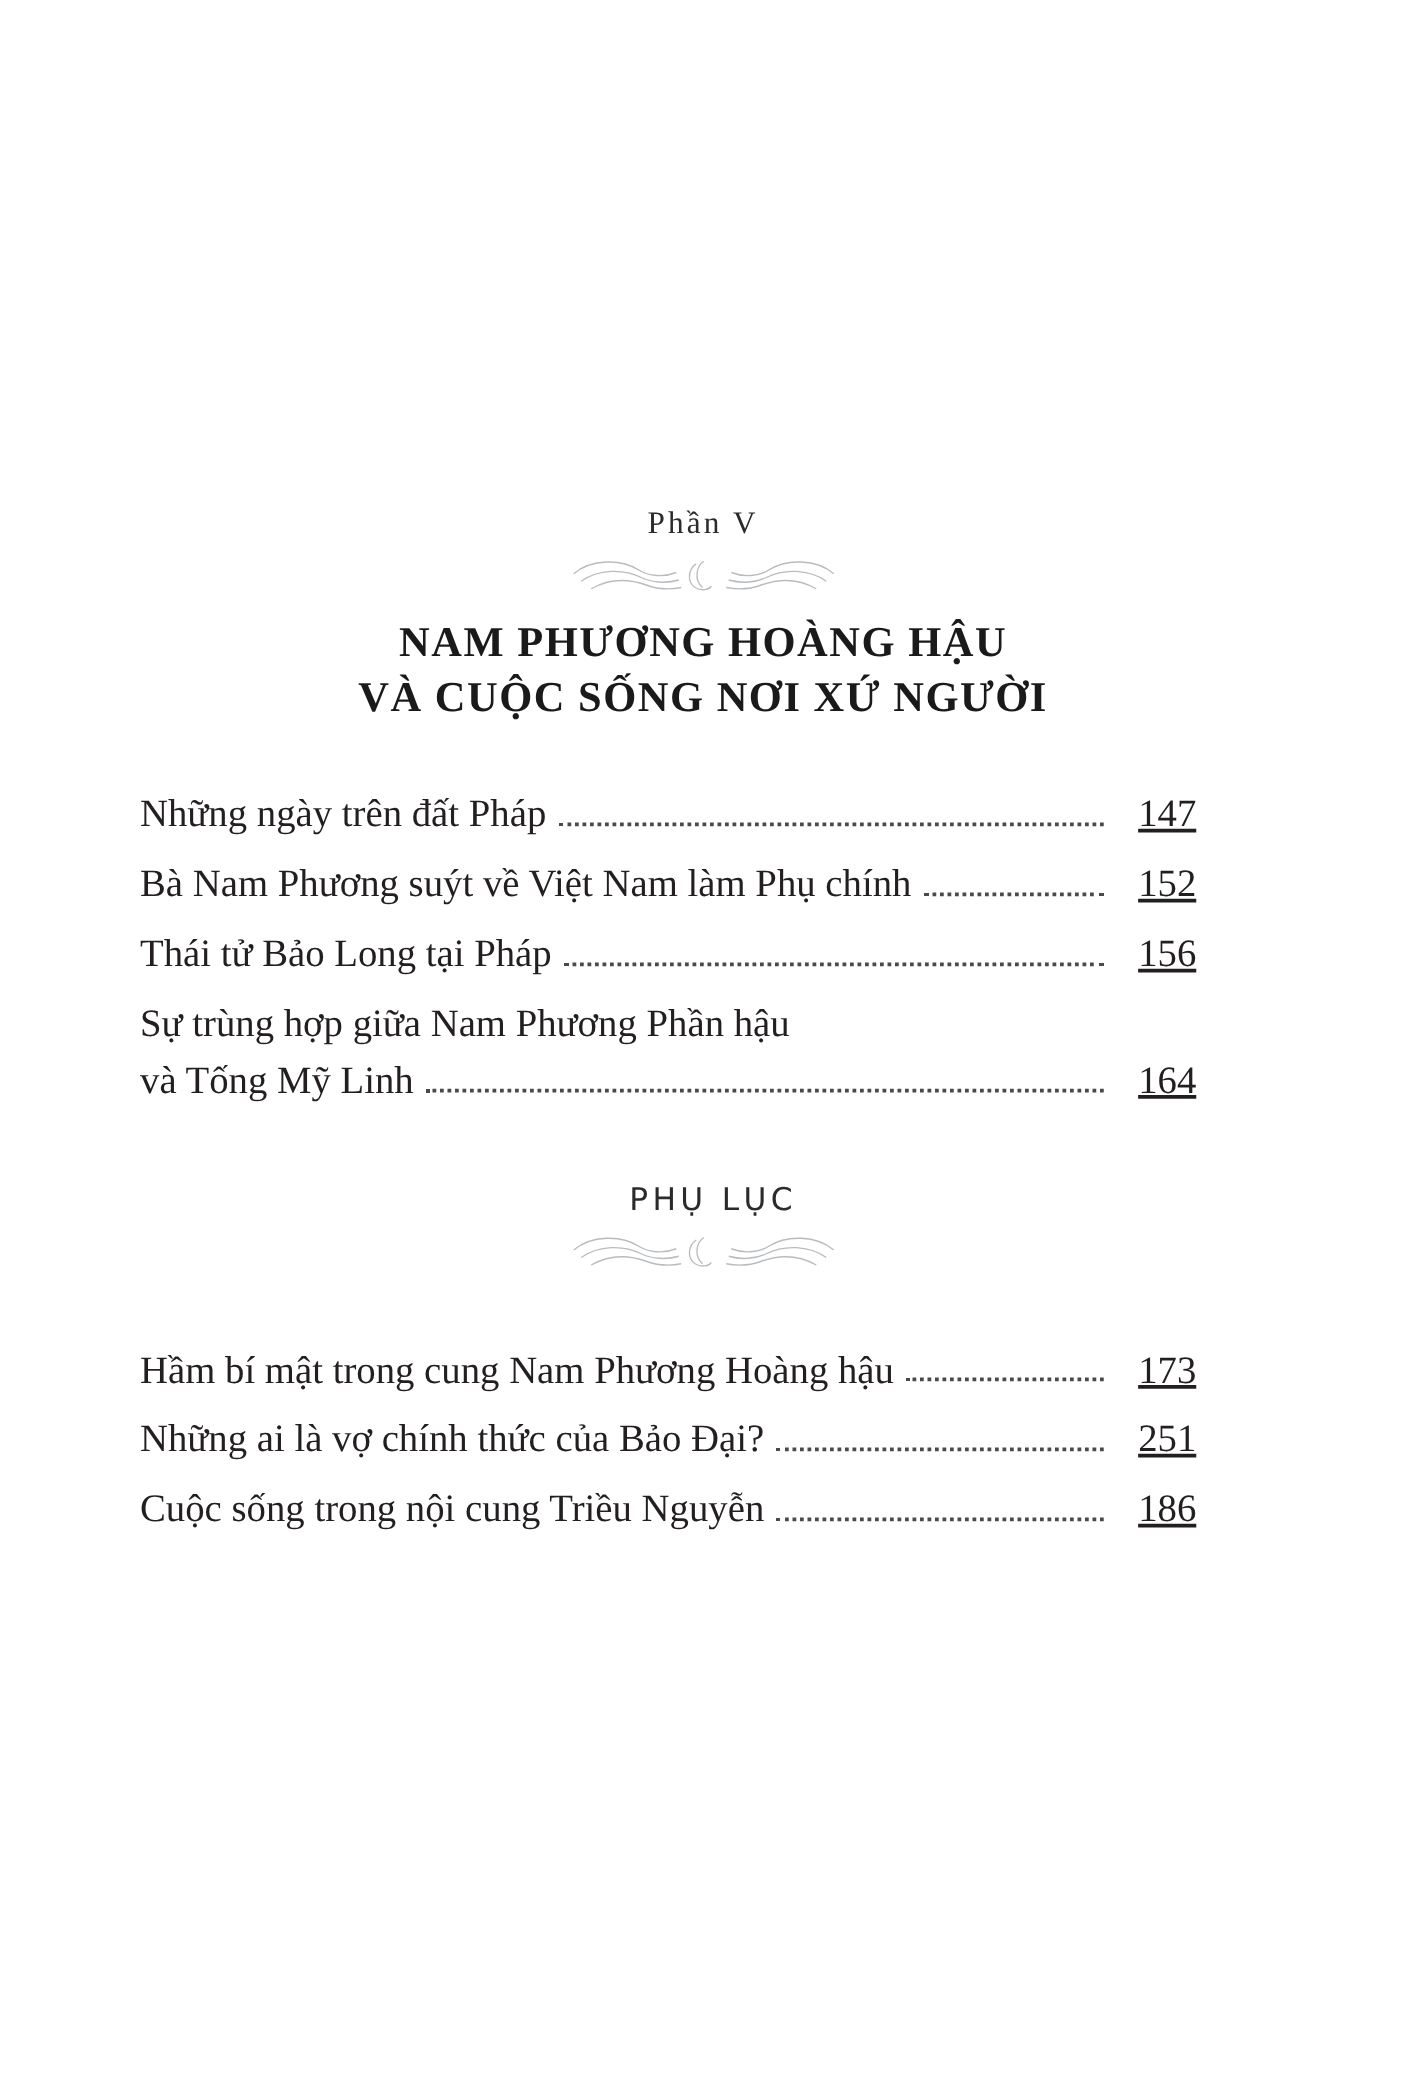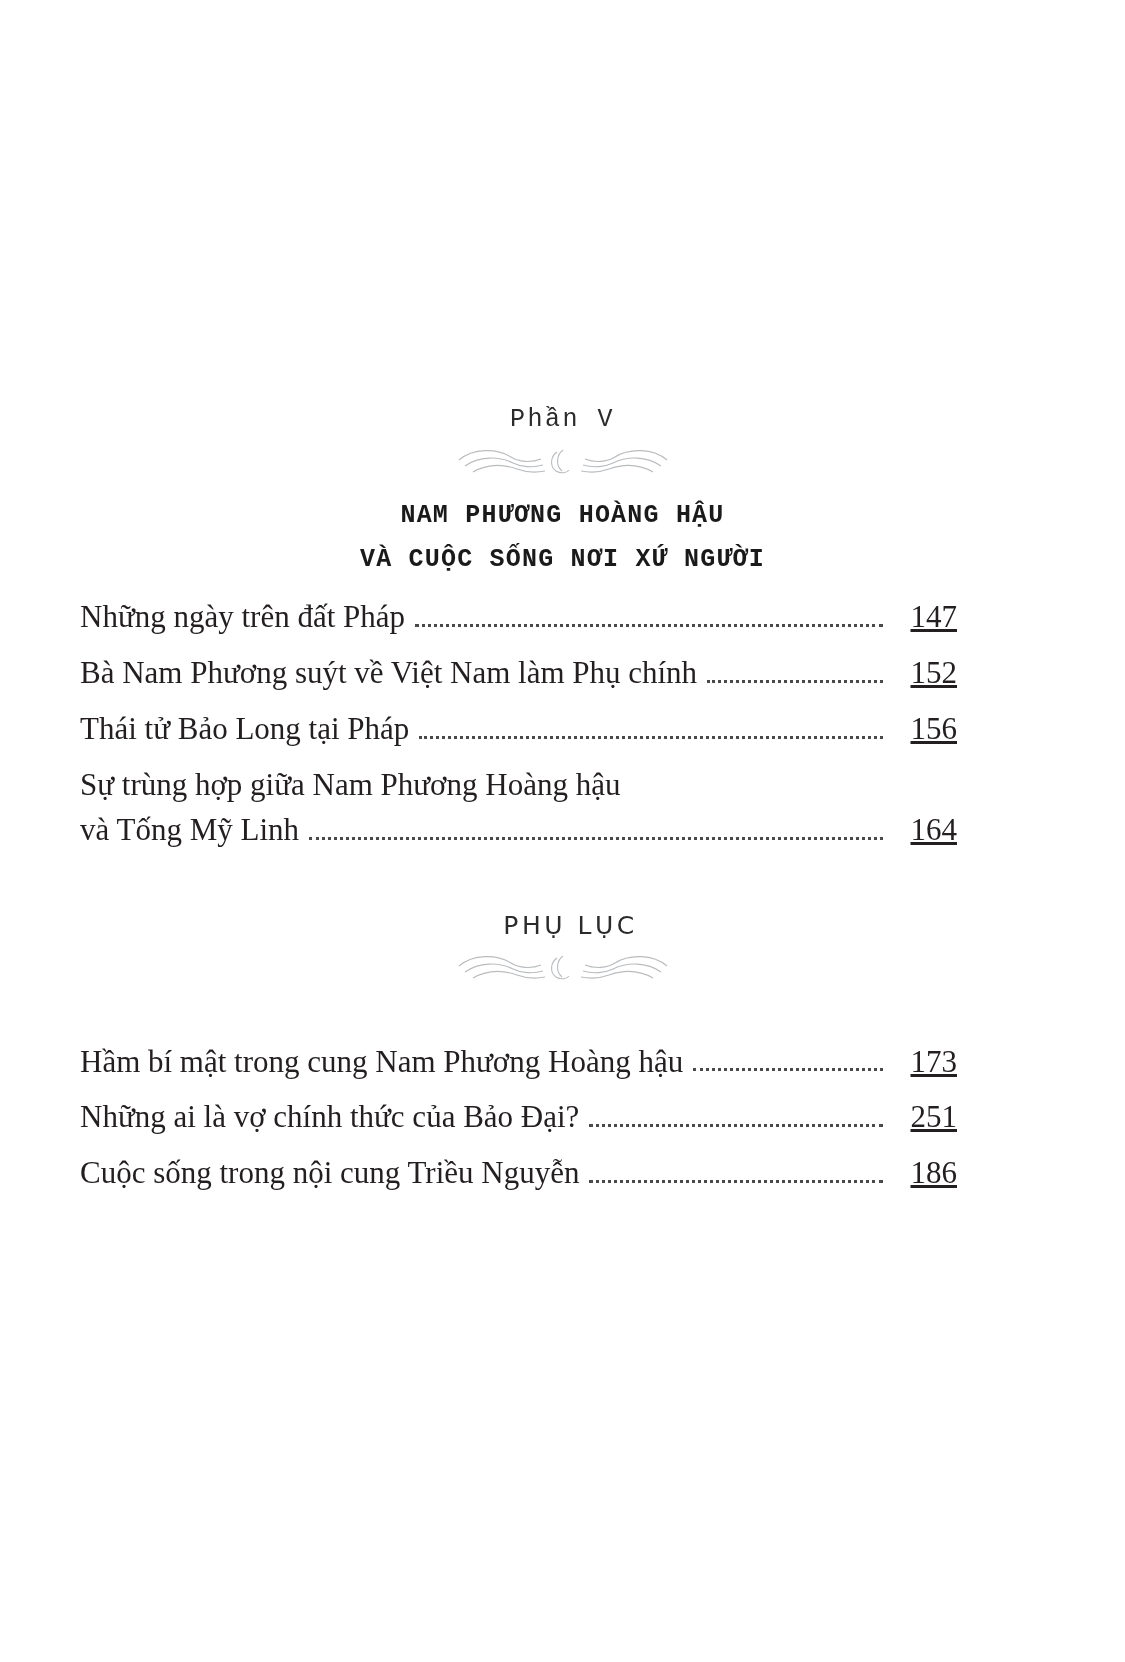--- a/index.html
+++ b/index.html
@@ -21,47 +21,47 @@
     position: relative;
     box-sizing: border-box;
   }
 
   
   .part-block {
     margin-top: 405px;
     text-align: center;
   }
   .part-label {
-    font-family: Liberation Mono, monospace;
+    font-family: Liberation Serif, serif;
     font-size: 25px;
     letter-spacing: 2.5px;
     color: #2b2b2b;
     font-weight: 400;
   }
   .ornament {
     margin: 6px auto 0 auto;
     width: 220px;
     height: 40px;
     display: block;
   }
   .part-title {
-    font-family: Liberation Mono, monospace;
+    font-family: Liberation Serif, serif;
     font-weight: bold;
-    font-size: 25px;
+    font-size: 34px;
     letter-spacing: 1.2px;
     line-height: 44px;
     color: #1a1a1a;
     margin-top: 14px;
   }
   .part-title .line2 { display: block; }
 
   
   .toc {
-    margin: 15px 0 0 0;
-    padding: 0 168px 0 80px;
+    margin: 50px 0 0 0;
+    padding: 0 168px 0 112px;
   }
   .toc-row {
     display: flex;
     align-items: flex-end;
     font-size: 31px;
     line-height: 1.32;
     margin-bottom: 15px;
     color: #231f20;
   }
   .toc-row.multiline {
@@ -151,21 +151,21 @@
       <span class="page-num">152</span>
     </div>
 
     <div class="toc-row">
       <span class="toc-title">Thái tử Bảo Long tại Pháp</span>
       <span class="dots"></span>
       <span class="page-num">156</span>
     </div>
 
     <div class="toc-row multiline">
-      <span class="toc-firstline">Sự trùng hợp giữa Nam Phương Hoàng hậu</span>
+      <span class="toc-firstline">Sự trùng hợp giữa Nam Phương Phần hậu</span>
       <span class="toc-secondrow">
         <span class="toc-title">và Tống Mỹ Linh</span>
         <span class="dots"></span>
         <span class="page-num">164</span>
       </span>
     </div>
 
   </div>
 
   <div class="appendix-block">

